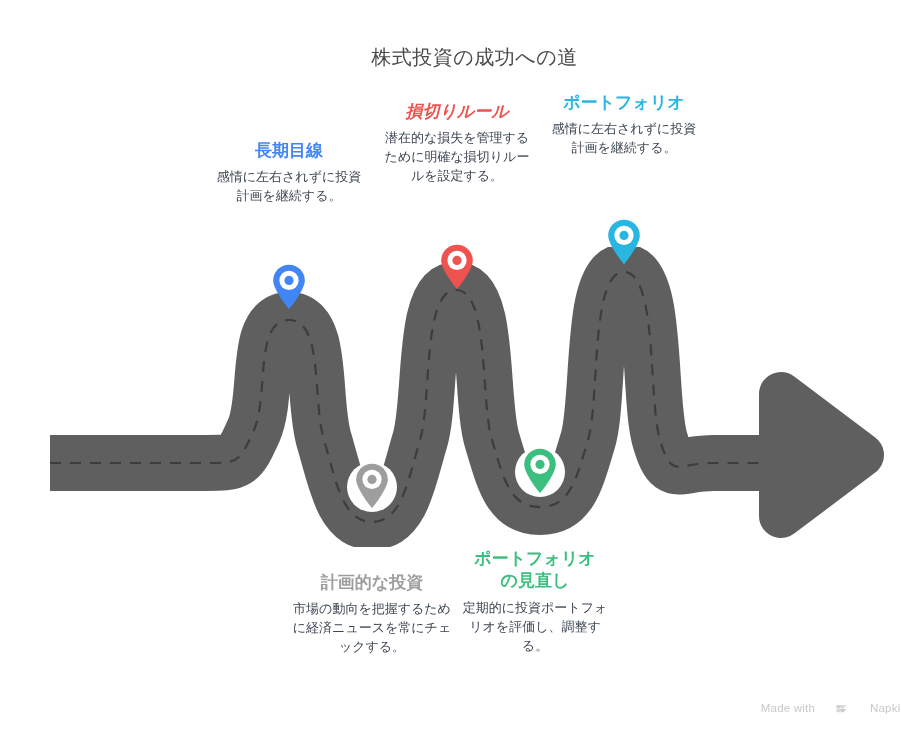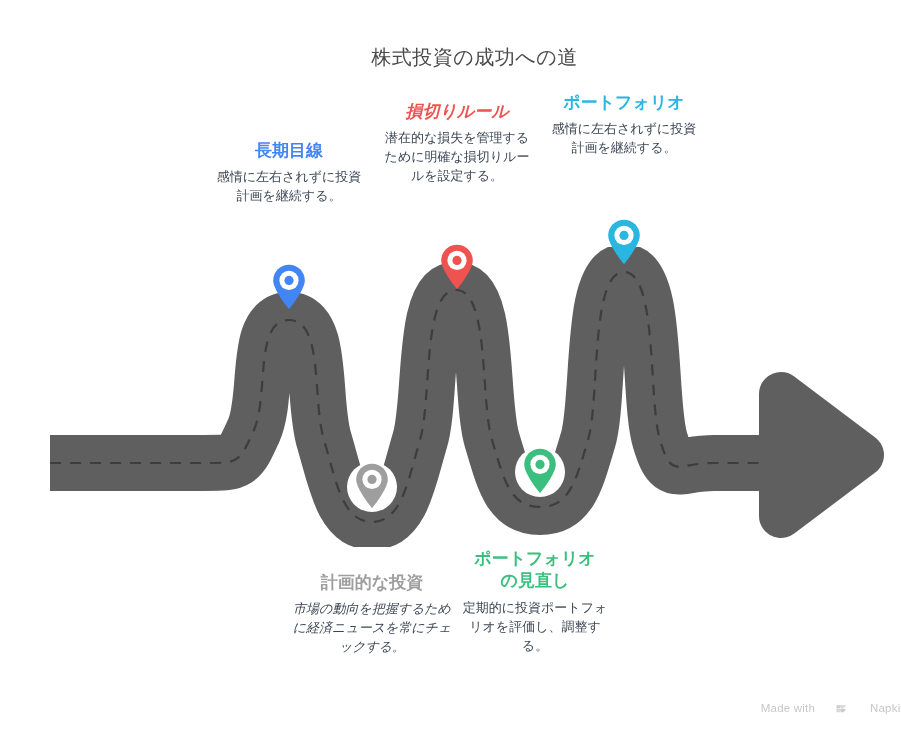--- a/index.html
+++ b/index.html
@@ -201,21 +201,21 @@
     <div class="c-desc" style="color: rgb(60, 70, 83);">潜在的な損失を管理するために明確な損切りルールを設定する。</div>
   </div>
 
   <div class="callout" id="callout-2">
     <div class="c-title" style="color: rgb(41, 182, 224);">ポートフォリオ</div>
     <div class="c-desc" style="color: rgb(60, 70, 83);">感情に左右されずに投資計画を継続する。</div>
   </div>
 
   <div class="callout" id="callout-3">
     <div class="c-title" style="color: rgb(158, 158, 158);">計画的な投資</div>
-    <div class="c-desc" style="color: rgb(60, 70, 83); font-style: italic;">市場の動向を把握するために経済ニュースを常にチェックする。</div>
+    <div class="c-desc" style="color: rgb(60, 70, 83);">市場の動向を把握するために経済ニュースを常にチェックする。</div>
   </div>
 
   <div class="callout" id="callout-4">
     <div class="c-title" style="color: rgb(60, 191, 126);">ポートフォリオ
 の見直し</div>
     <div class="c-desc" style="color: rgb(60, 70, 83);">定期的に投資ポートフォリオを評価し、調整する。</div>
   </div>
 
   <div id="watermark">
     <span>Made with</span>

